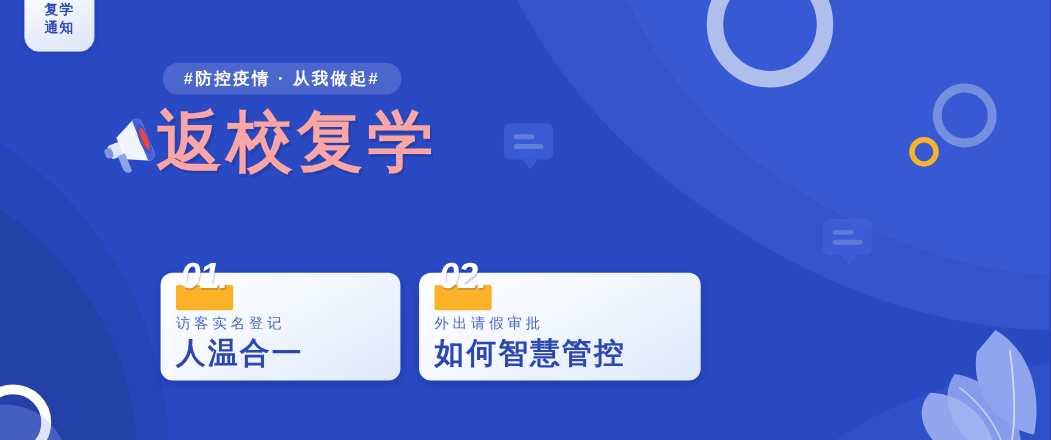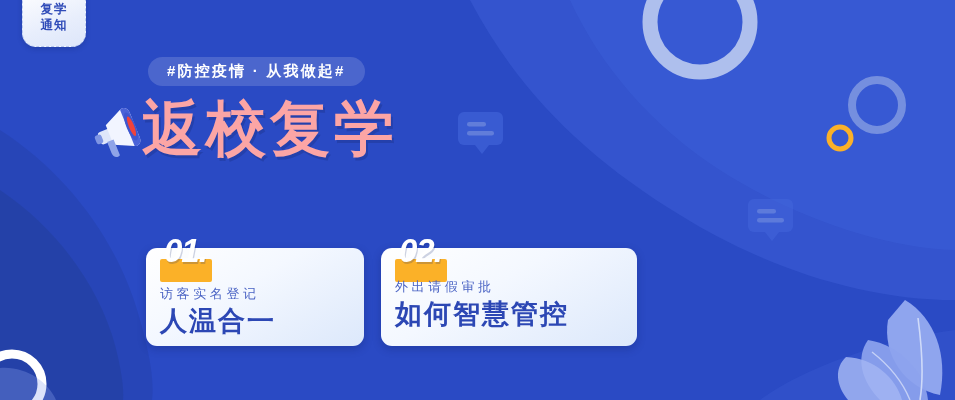--- a/index.html
+++ b/index.html
@@ -127,21 +127,21 @@
     background: linear-gradient(150deg, #ffffff 0%, #f4f8ff 42%, #dce8fb 100%);
     box-shadow: 0 3px 9px rgba(10,25,80,0.26);
     padding: 22px 14px 11px 14px;
     box-sizing: border-box;
     height: 98px;
     display: flex;
     flex-direction: column;
     justify-content: flex-end;
   }
   .card.c1 { width: 218px; }
-  .card.c2 { width: 256px; justify-content: center; }
+  .card.c2 { width: 256px; }
   .card.c3 { width: 215px; }
 
   .card-badge {
     position: absolute;
     left: 14px;
     top: 11px;
     height: 23px;
     min-width: 52px;
     background: #fbb128;
     border-radius: 2px;

